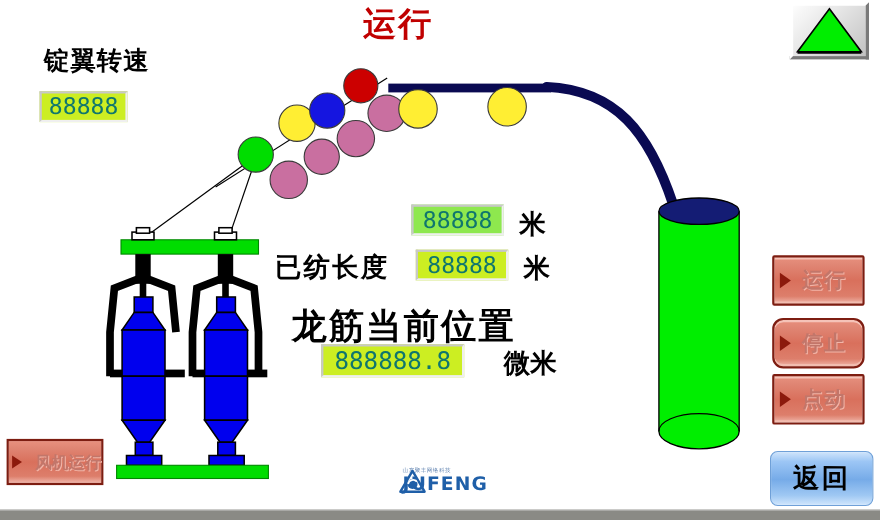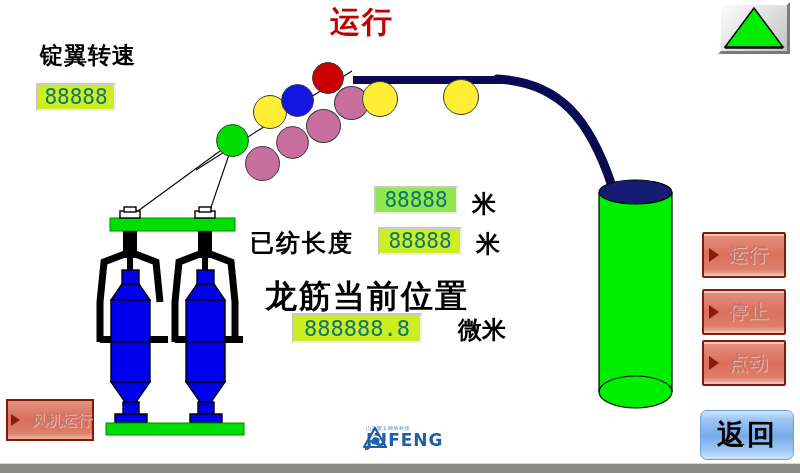--- a/index.html
+++ b/index.html
@@ -25,21 +25,21 @@
         border:2px solid #7d1d11;border-radius:2px;
         box-shadow:inset 0 2px 0 #f5c3b8, inset 0 -2px 0 #f2bdb0;
         display:flex;align-items:center;justify-content:center;}
   .rbtn .btxt{font-size:19px;font-weight:bold;color:#c2766a;text-shadow:1px 1px 0 #f2b5a8;letter-spacing:1px;padding-left:10px;}
   .rbtn .arrow{position:absolute;left:5px;top:50%;margin-top:-7px;width:0;height:0;
         border-left:10px solid #8c1a0c;border-top:7px solid transparent;border-bottom:7px solid transparent;}
 
   #backBtn{position:absolute;left:700px;top:410px;width:92px;height:48px;
         background:linear-gradient(to bottom,#cfe4fb 0%,#9cc6f5 18%,#76abe8 52%,#9fc8f3 82%,#cfe5fc 100%);
         border:1px solid #6fa0d8;border-radius:7px;display:flex;align-items:center;justify-content:center;}
-  #backBtn .btxt{font-size:28px;font-weight:bold;color:#000;letter-spacing:2px;}
+  #backBtn .btxt{font-size:24px;font-weight:bold;color:#000;letter-spacing:2px;}
 
   #fanBtn{position:absolute;left:6px;top:399px;width:84px;height:38px;
         background:linear-gradient(to bottom,#e8907e 0%,#e08674 16%,#d9705c 50%,#dd7e6b 84%,#f0b6aa 100%);
         border:2px solid #7d1d11;display:flex;align-items:center;justify-content:flex-end;}
   #fanBtn .btxt{font-size:15px;font-weight:bold;color:#c2766a;text-shadow:1px 1px 0 #f2b5a8;padding-left:8px;}
   #fanBtn .arrow{position:absolute;left:3px;top:50%;margin-top:-6px;width:0;height:0;
         border-left:9px solid #8c1a0c;border-top:6px solid transparent;border-bottom:6px solid transparent;}
 
   
   #upBtn{position:absolute;left:718px;top:2px;width:72px;height:52px;box-sizing:border-box;
@@ -146,21 +146,21 @@
     <rect x="138" y="212" width="16" height="12" fill="#0000ee" stroke="#000" stroke-width="1.4"></rect>
     <polygon points="130,224 162,224 162,233 130,233" fill="#0000ee" stroke="#000" stroke-width="1.4"></polygon>
 
     <rect x="46" y="233" width="138" height="12" fill="#00dd00" stroke="#008800" stroke-width="1"></rect>
   </svg>
 
   <div class="rbtn" style="left:702px;top:232px;">
     <span class="arrow"></span>
     <span class="btxt cn">运行</span>
   </div>
-  <div class="rbtn" style="left:702px;top:289px;">
+  <div class="rbtn" style="left:702px;top:289px;border-radius:10px;">
     <span class="arrow"></span>
     <span class="btxt cn">停止</span>
   </div>
   <div class="rbtn" style="left:702px;top:340px;justify-content:center;">
     <span class="arrow"></span>
     <span class="btxt cn">点动</span>
   </div>
 
   <div id="backBtn">
     <span class="btxt cn">返回</span>

